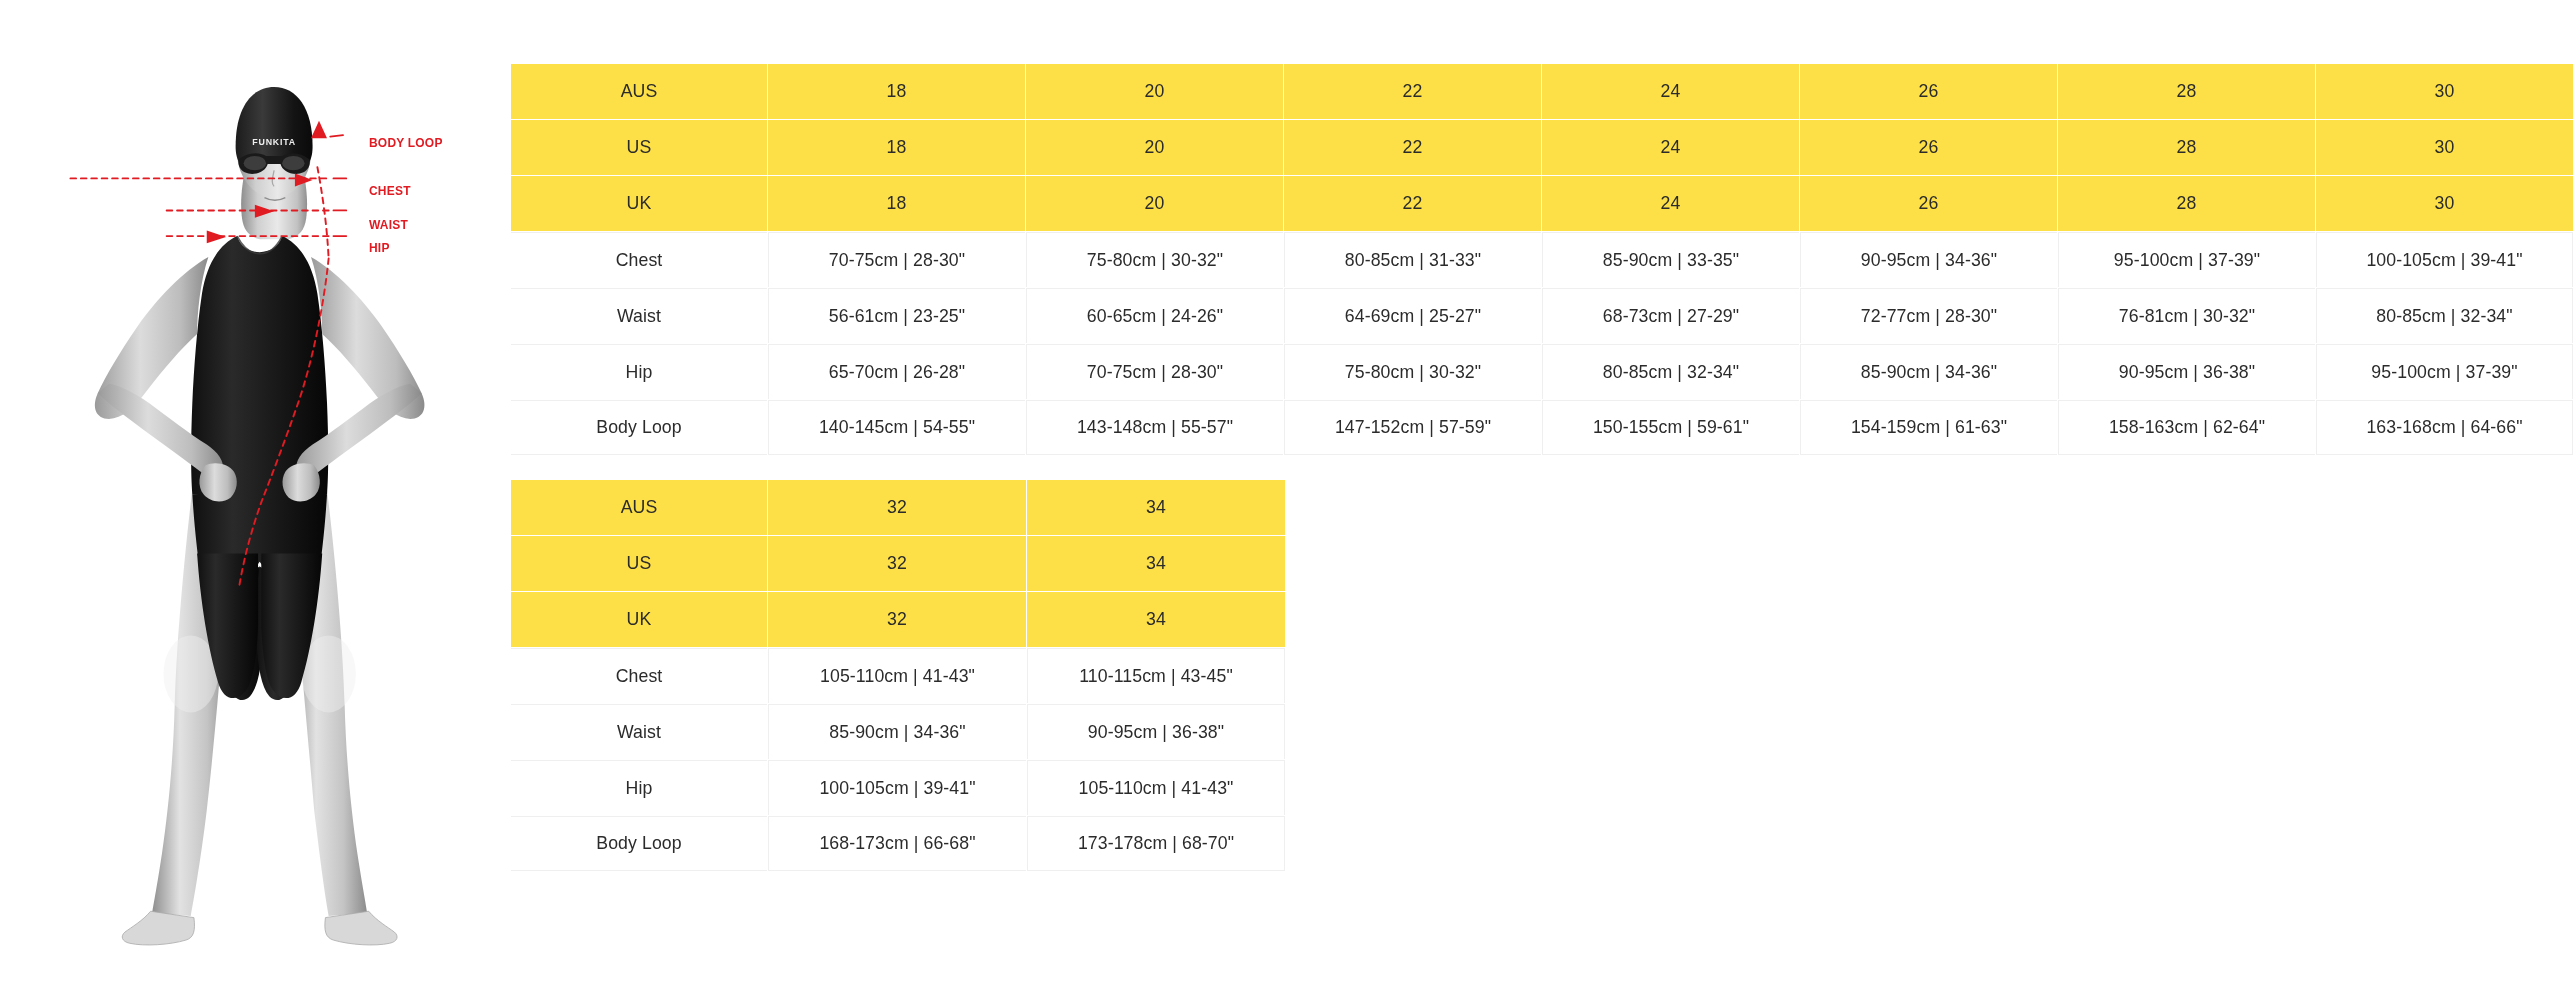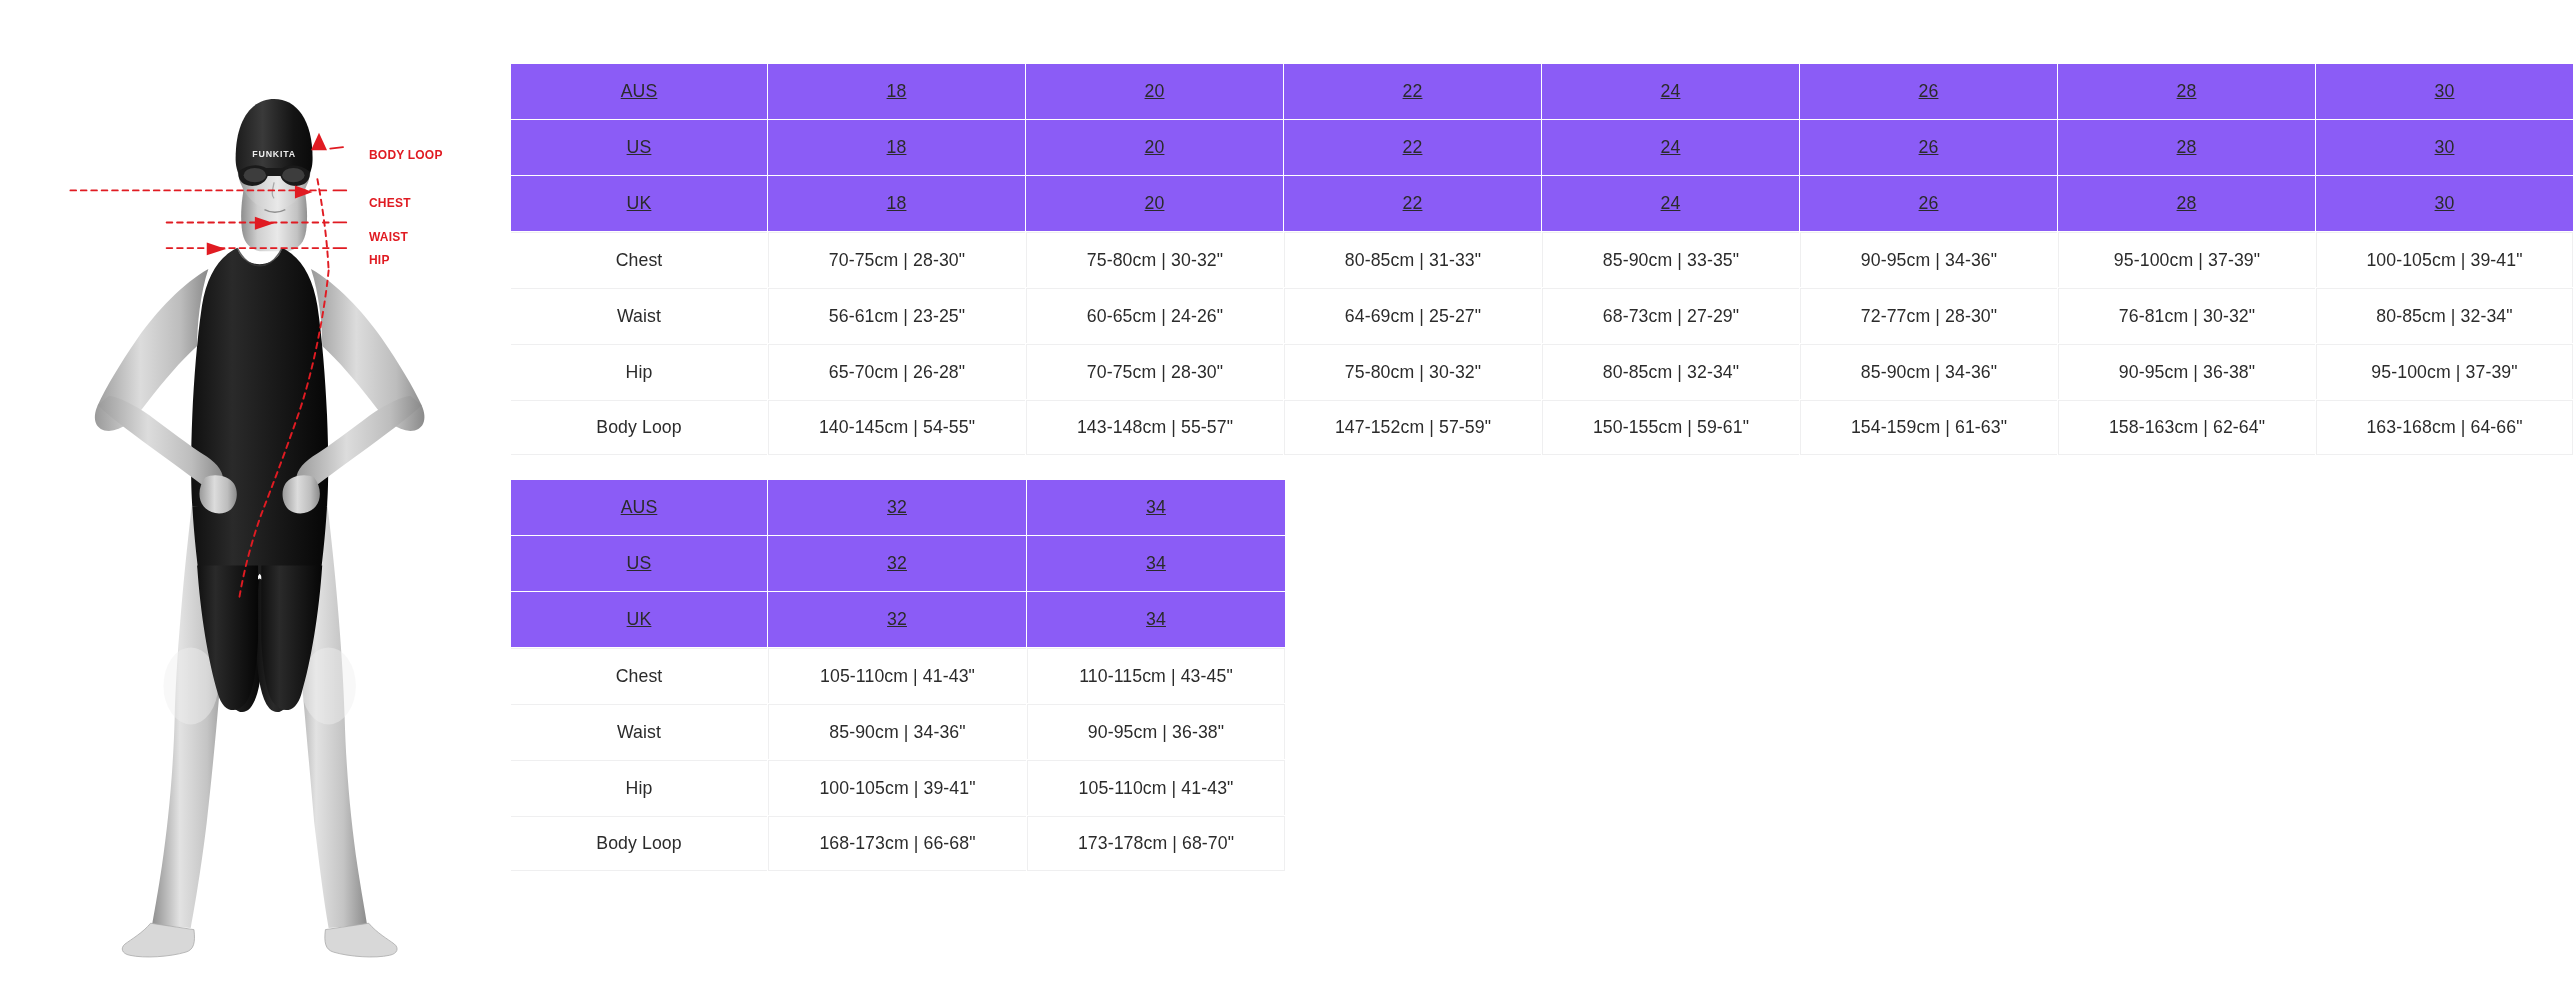--- a/index.html
+++ b/index.html
@@ -16,21 +16,21 @@
     position: relative;
     width: 2576px;
     height: 1008px;
     background: #ffffff;
   }
 
   
   #figure-panel {
     position: absolute;
     left: 48px;
-    top: 52px;
+    top: 40px;
     width: 449px;
     height: 915px;
   }
 
   #swimmer-svg {
     position: absolute;
     left: 0;
     top: 0;
     width: 449px;
     height: 915px;
@@ -74,22 +74,21 @@
     font-size: 17.7px;
     color: #2b2b2b;
     font-family: "Liberation Sans", "DejaVu Sans", sans-serif;
     font-weight: 400;
     background: #ffffff;
     white-space: nowrap;
     letter-spacing: 0.1px;
   }
 
   .size-table tr.shaded td {
-    background: #8b5cf6;
-    text-decoration: underline;
+    background: #fde047;
   }
 
   .size-table tr.plain td {
     background: #ffffff;
     border-top: 0.8px solid #efeff0;
   }
   .size-table tr.plain + tr.plain td {
     border-top: 0.8px solid #efeff0;
   }
   .size-table tr.plain td.rowlabel {

